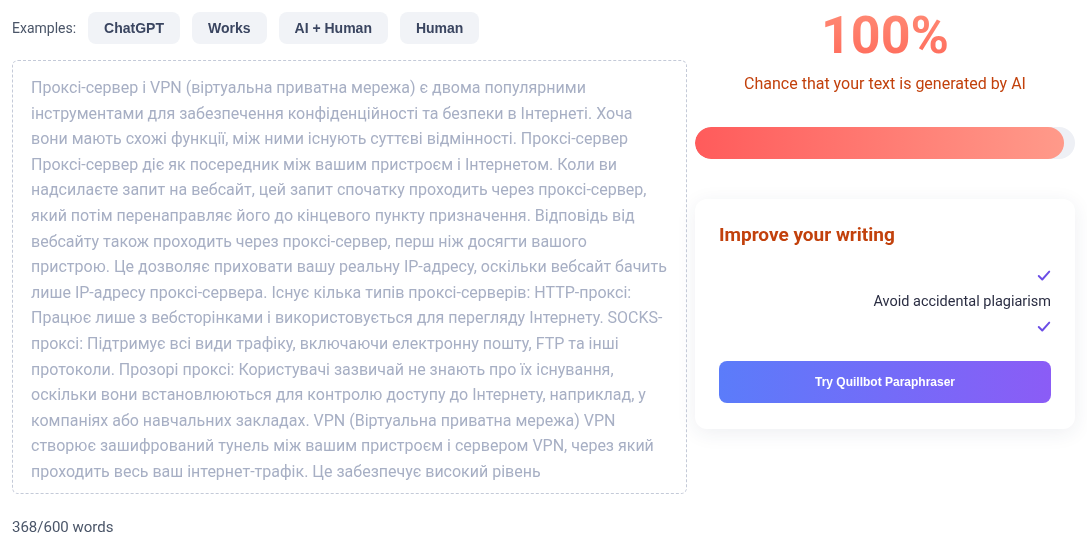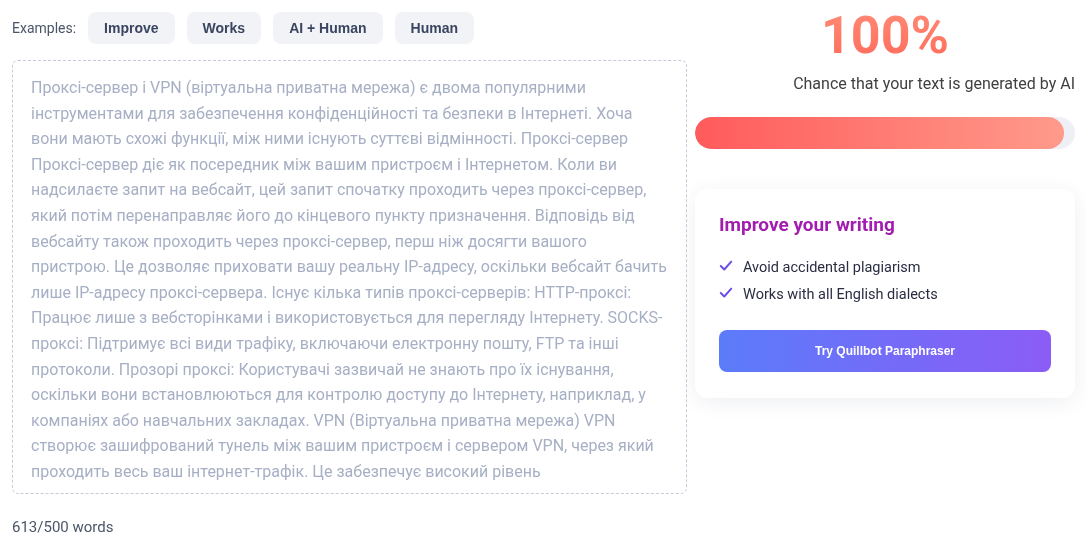--- a/index.html
+++ b/index.html
@@ -92,24 +92,24 @@
       font-size: 52px;
       font-weight: 700;
       background: linear-gradient(180deg, #ff8a75 0%, #ff6b5b 100%);
       -webkit-background-clip: text;
       background-clip: text;
       -webkit-text-fill-color: transparent;
       line-height: 1;
       margin-bottom: 12px;
     }
     .chance-text {
-      text-align: right;
+      text-align: center;
       font-size: 16px;
-      color: #404040;
-      margin-bottom: 24px;
+      color: #c2410c;
+      margin-bottom: 34px;
     }
     .progress-bar {
       height: 32px;
       background: #eef0f5;
       border-radius: 16px;
       overflow: hidden;
       margin-bottom: 40px;
       position: relative;
     }
     .progress-fill {
@@ -120,34 +120,35 @@
     }
     .card {
       background: #ffffff;
       border-radius: 12px;
       box-shadow: 0 4px 20px rgba(40, 50, 90, 0.08);
       padding: 24px 24px 26px 24px;
     }
     .card-title {
       font-size: 19px;
       font-weight: 700;
-      color: #a21caf;
+      color: #c2410c;
       margin-bottom: 18px;
     }
     .feature-list {
       list-style: none;
       margin-bottom: 22px;
     }
     .feature-item {
       display: flex;
-      align-items: flex-start;
+      align-items: flex-end;
       gap: 10px;
       font-size: 14.5px;
       color: #2a2d42;
       padding: 5px 0;
+      flex-direction: column;
     }
     .check-icon {
       width: 14px;
       height: 14px;
       flex-shrink: 0;
     }
     .check-icon svg {
       display: block;
     }
     .cta-button {
@@ -162,29 +163,29 @@
       cursor: pointer;
     }
   </style>
 </head>
 <body>
 
 <div class="container">
   <div class="left-panel">
     <div class="examples-row">
       <span class="examples-label">Examples:</span>
-      <button class="example-chip">Improve</button>
+      <button class="example-chip">ChatGPT</button>
       <button class="example-chip">Works</button>
       <button class="example-chip">AI + Human</button>
       <button class="example-chip">Human</button>
     </div>
     <div class="textarea-wrap">
       <textarea style="">Проксі-сервер і VPN (віртуальна приватна мережа) є двома популярними інструментами для забезпечення конфіденційності та безпеки в Інтернеті. Хоча вони мають схожі функції, між ними існують суттєві відмінності. Проксі-сервер Проксі-сервер діє як посередник між вашим пристроєм і Інтернетом. Коли ви надсилаєте запит на вебсайт, цей запит спочатку проходить через проксі-сервер, який потім перенаправляє його до кінцевого пункту призначення. Відповідь від вебсайту також проходить через проксі-сервер, перш ніж досягти вашого пристрою. Це дозволяє приховати вашу реальну IP-адресу, оскільки вебсайт бачить лише IP-адресу проксі-сервера. Існує кілька типів проксі-серверів: HTTP-проксі: Працює лише з вебсторінками і використовується для перегляду Інтернету. SOCKS-проксі: Підтримує всі види трафіку, включаючи електронну пошту, FTP та інші протоколи. Прозорі проксі: Користувачі зазвичай не знають про їх існування, оскільки вони встановлюються для контролю доступу до Інтернету, наприклад, у компаніях або навчальних закладах. VPN (Віртуальна приватна мережа) VPN створює зашифрований тунель між вашим пристроєм і сервером VPN, через який проходить весь ваш інтернет-трафік. Це забезпечує високий рівень</textarea>
     </div>
-    <div class="word-count">613/500 words</div>
+    <div class="word-count">368/600 words</div>
   </div>
 
   <div class="right-panel">
     <div class="percentage">100%</div>
     <div class="chance-text">Chance that your text is generated by AI</div>
     <div class="progress-bar">
       <div class="progress-fill"></div>
     </div>
     <div class="card">
       <div class="card-title">Improve your writing</div>
@@ -196,19 +197,18 @@
               </svg>
           </span>
           <span>Avoid accidental plagiarism</span>
         </li>
         <li class="feature-item">
           <span class="check-icon">
             <svg viewBox="0 0 16 16" fill="none">
                 <path d="M2 8l4 4 8-9" stroke="#6b4de6" stroke-width="2.2" stroke-linecap="round" stroke-linejoin="round"></path>
               </svg>
           </span>
-          <span>Works with all English dialects</span>
         </li>
       </ul>
       <button class="cta-button">Try Quillbot Paraphraser</button>
     </div>
   </div>
 </div>
 
 </body></html>

